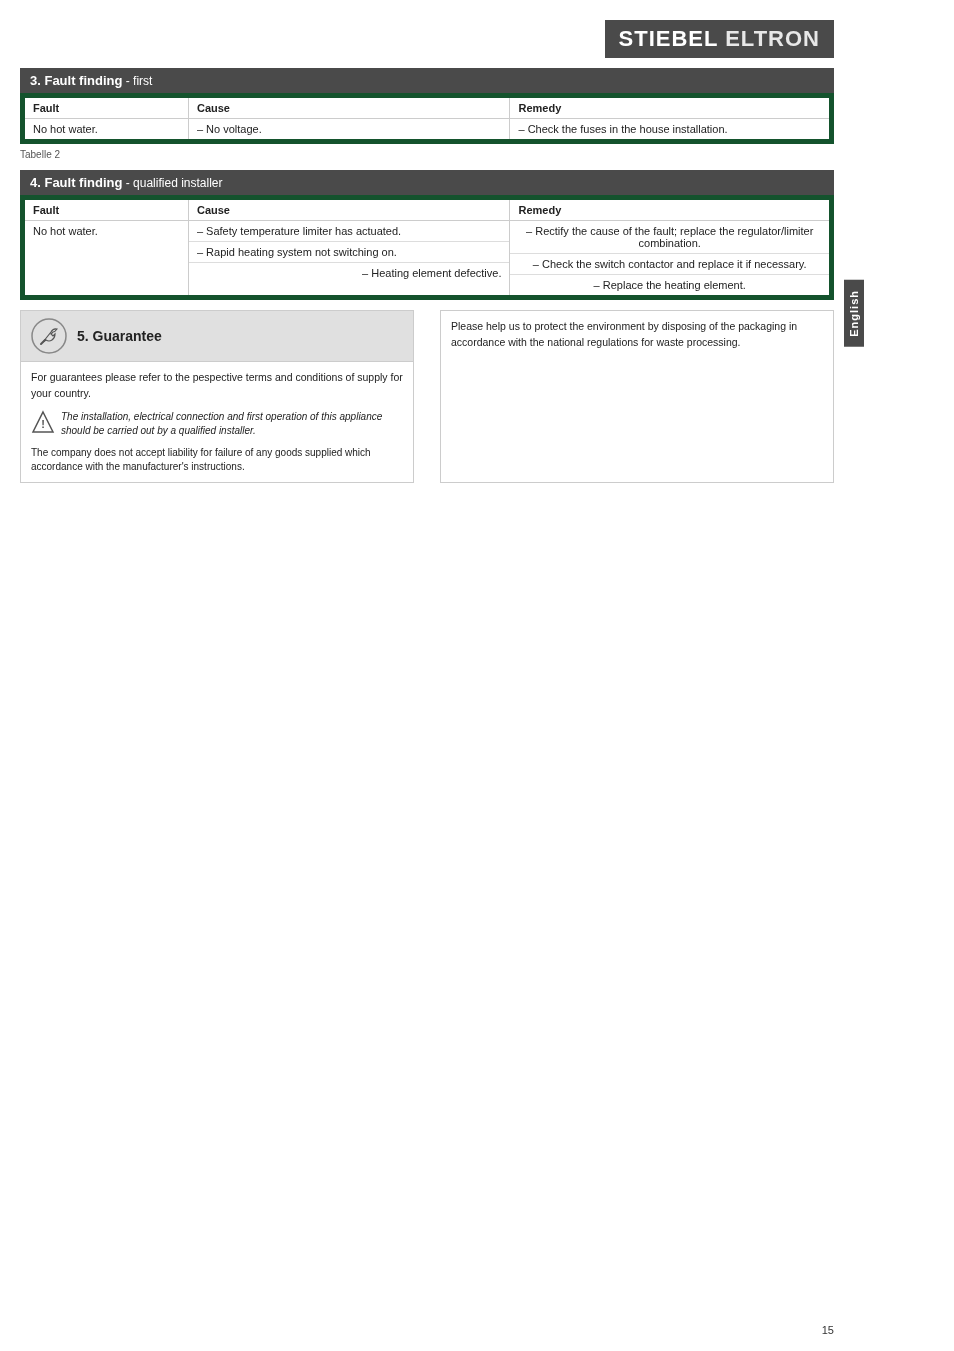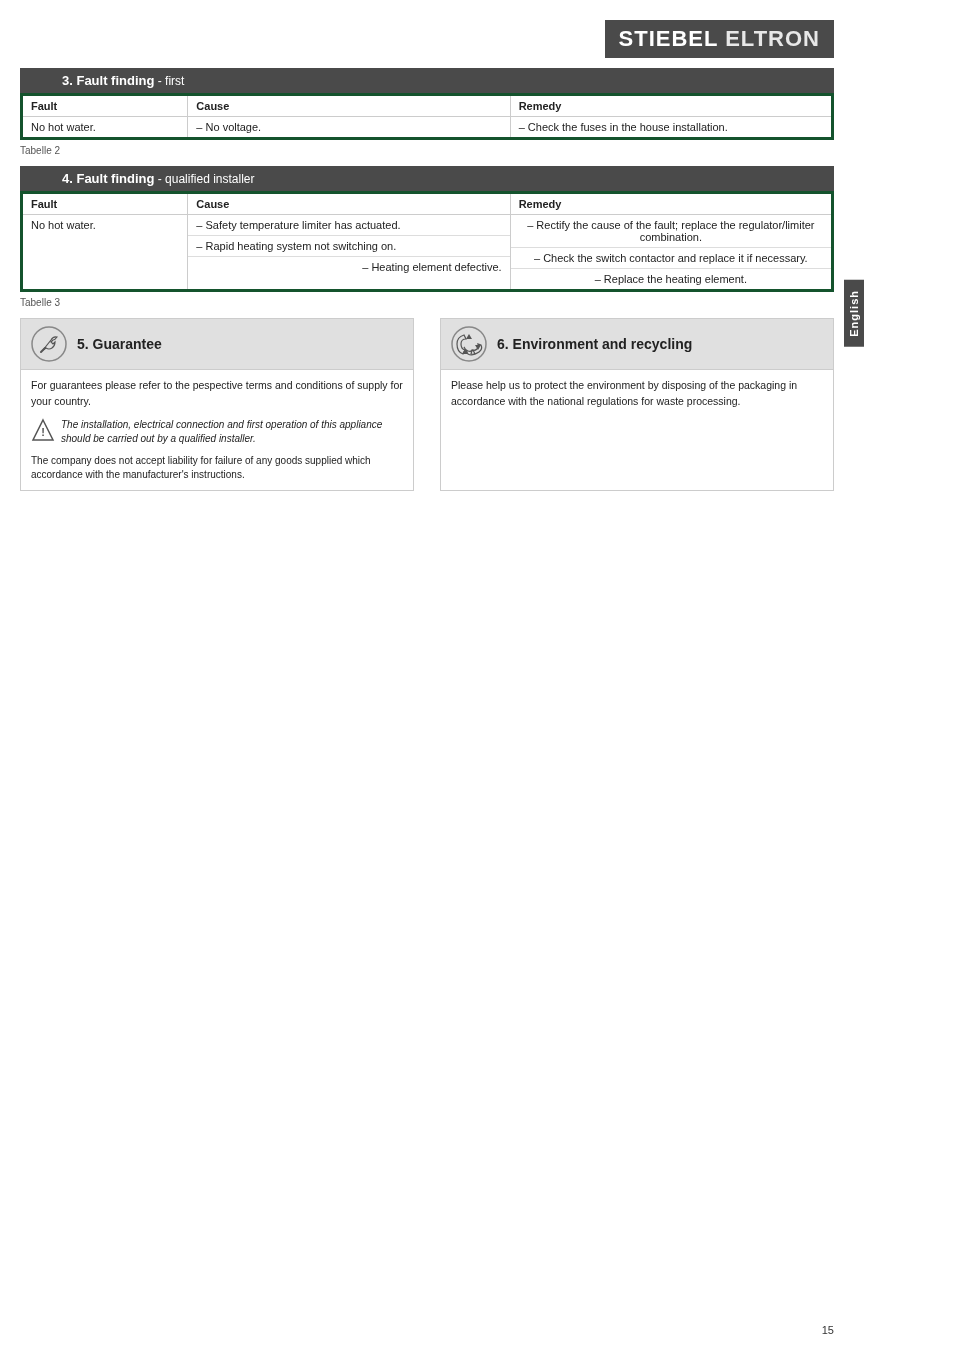--- a/index.html
+++ b/index.html
@@ -48,21 +48,21 @@
     }
     .section-header .normal-weight {
       font-weight: normal;
       font-size: 12px;
     }
 
     
     .fault-table {
       width: 100%;
       border-collapse: collapse;
-      border: 3px solid #14532d;
+      border: 5px solid #14532d;
       margin-bottom: 5px;
     }
     .fault-table th {
       border: 1px solid #ccc;
       padding: 4px 8px;
       font-weight: bold;
       font-size: 11px;
       background: #fff;
       text-align: left;
       vertical-align: top;
@@ -169,21 +169,21 @@
     
     .page-number {
       position: absolute;
       bottom: 15px;
       right: 30px;
       font-size: 11px;
       color: #333;
     }
 
     
-    .bold { font-weight: bold; margin-left: 32px; }
+    .bold { font-weight: bold; }
   </style>
 </head>
 <body>
 
 <div class="page">
 
   <div class="logo-area">
     <div class="logo-box">
       <span class="stiebel">STIEBEL </span><span class="eltron">ELTRON</span>
     </div>
@@ -235,21 +235,20 @@
             <div style="padding: 4px 8px; text-align: right;"><span>– Heating element defective.</span></div>
           </td>
           <td class="remedy-col" style="padding: 0; vertical-align: top; text-align: center;">
             <div style="padding: 4px 8px; border-bottom: 1px solid #ddd;"><span>– Rectify the cause of the fault; replace the regulator/limiter combination.</span></div>
             <div style="padding: 4px 8px; border-bottom: 1px solid #ddd;"><span>– Check the switch contactor and replace it if necessary.</span></div>
             <div style="padding: 4px 8px;"><span>– Replace the heating element.</span></div>
           </td>
         </tr>
       </tbody>
     </table>
-    <div class="tabelle-label">Tabelle 3</div>
   </div>
 
   <div class="bottom-sections">
 
     <div class="section-5">
       <div class="section-header-box">
         <div class="section-icon">
 
           <svg width="36" height="36" viewBox="0 0 36 36">
             <ellipse cx="18" cy="18" rx="17" ry="17" fill="none" stroke="#888" stroke-width="1.5"></ellipse>
@@ -271,38 +270,20 @@
               <text x="12" y="18" text-anchor="middle" font-size="11" font-weight="bold" fill="#555">!</text>
             </svg>
           </div>
           <p class="warning-text">The installation, electrical connection and first operation of this appliance should be carried out by a qualified installer.</p>
         </div>
         <p class="company-text">The company does not accept liability for failure of any goods supplied which accordance with the manufacturer's instructions.</p>
       </div>
     </div>
 
     <div class="section-6">
-      <div class="section-header-box">
-        <div class="section-icon">
-
-          <svg width="36" height="36" viewBox="0 0 36 36">
-            <ellipse cx="18" cy="18" rx="17" ry="17" fill="none" stroke="#888" stroke-width="1.5"></ellipse>
-
-            <path d="M18 8 L21 13 L15 13 Z" fill="#555"></path>
-            <path d="M15 13 Q10 13 10 18 Q10 23 14 24 L12 28 Q6 26 6 18 Q6 11 13 9 Z" fill="none" stroke="#555" stroke-width="1.2"></path>
-            <path d="M27 24 L24 19 L30 19 Z" fill="#555"></path>
-            <path d="M30 19 Q32 23 28 26 Q24 29 20 28 L21 24 Q24 25 26 23 Q28 21 27 18 Z" fill="none" stroke="#555" stroke-width="1.2"></path>
-            <path d="M11 28 L14 23 L17 28 Z" fill="#555"></path>
-            <path d="M17 28 Q20 30 24 28 L22 24 Q20 26 17 25 Q14 24 13 21 Z" fill="none" stroke="#555" stroke-width="1.2"></path>
-          </svg>
-        </div>
-        <div class="section-title" style="text-align:center;">
-          <span>6.</span> <span>Environment and recycling</span>
-        </div>
-      </div>
       <div class="section-body">
         <p>Please help us to protect the environment by disposing of the packaging in accordance with the national regulations for waste processing.</p>
       </div>
     </div>
 
   </div>
 
   <div class="side-tab">English</div>
 
   <div class="page-number">15</div>

